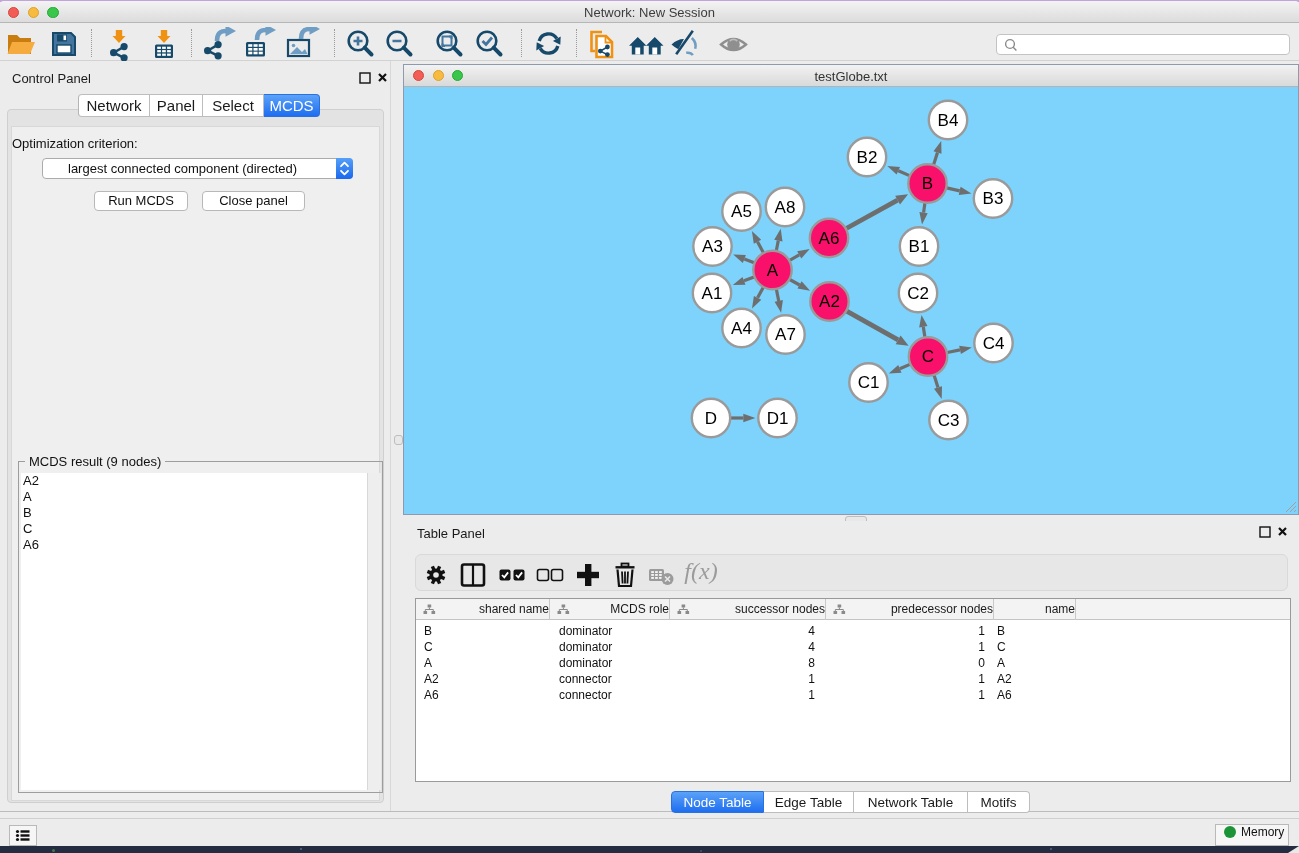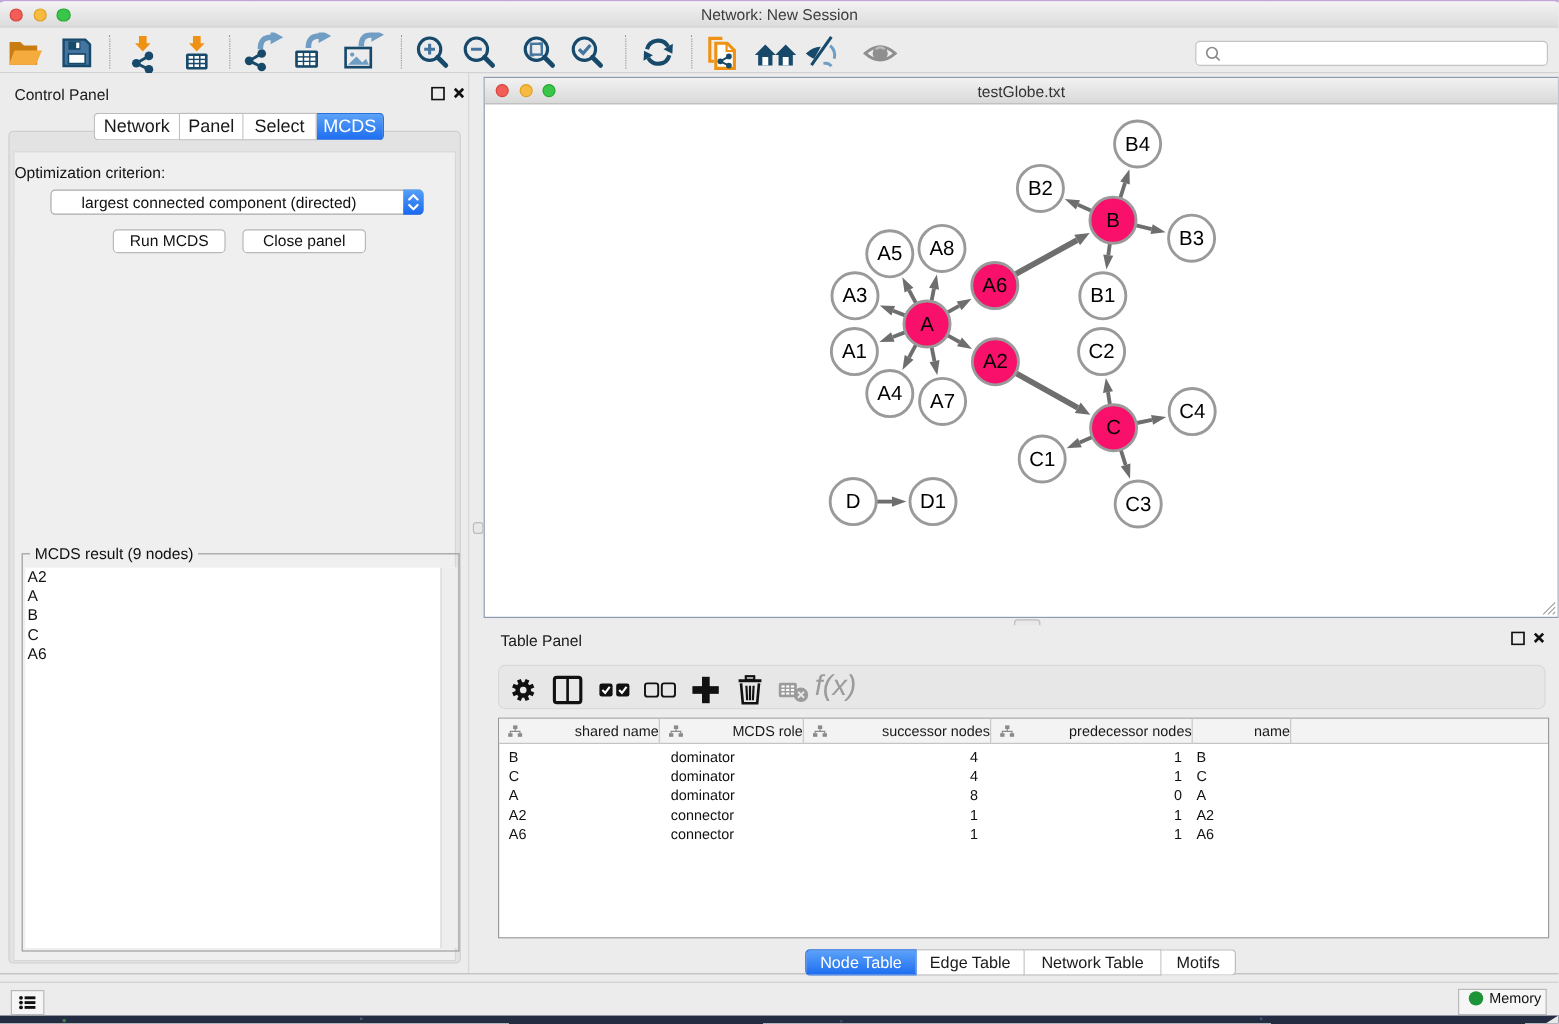--- a/index.html
+++ b/index.html
@@ -29,21 +29,21 @@
 #optlabel{position:absolute;left:0;width:100%;top:9px;font-size:13px;color:#111}
 #combo{position:absolute;left:30px;top:31px;width:311px;height:21px;background:#fff;border:1px solid #ababab;border-radius:4px;font-size:13px;color:#111;line-height:19px;padding-left:25px}
 #combobtn{position:absolute;right:-1px;top:-1px;width:17px;height:21px;background:linear-gradient(#55a0f8,#1a68ee);border-radius:0 4px 4px 0}
 .btn{position:absolute;height:20px;background:#fff;border:1px solid #b8b8b8;border-radius:4px;font-size:13px;color:#111;text-align:center;line-height:18px}
 #grpbox{position:absolute;left:6px;top:334px;width:365px;height:332px;border:1px solid #9d9d9d}
 #grplabel{position:absolute;left:6px;top:-8px;background:#efefef;padding:0 4px;font-size:13px;color:#111}
 #mlist{position:absolute;left:2px;top:11px;width:360px;height:317px;background:#fff;font-size:13px;color:#111}
 #mlist .row{height:16px;line-height:16px;padding-left:2px}
 #mscroll{position:absolute;right:0;top:0;width:14px;height:100%;background:#eeeeee;border-left:1px solid #d8d8d8}
 
-#netwin{position:absolute;left:403px;top:63px;width:896px;height:451px;background:#ffffff;border:1px solid #8e9aad}
+#netwin{position:absolute;left:403px;top:63px;width:896px;height:451px;background:#7dd3fc;border:1px solid #8e9aad}
 #nettitle{position:absolute;left:0;top:0;width:100%;height:22px;background:linear-gradient(#f2f2f2,#d9d9d9);border-bottom:1px solid #b4b4b4}
 #nettitle .title{position:absolute;left:0;right:0;top:4px;text-align:center;font-size:13px;color:#333}
 .tl2{position:absolute;top:5px;width:11px;height:11px;border-radius:50%}
 #graph{position:absolute;left:0;top:22px}
 #grip{position:absolute;right:1px;bottom:1px;width:14px;height:14px}
 #vthumb{position:absolute;left:394px;top:434px;width:9px;height:10px;background:#e8e8e8;border:1px solid #bdbdbd;border-radius:3px}
 #hthumb{position:absolute;left:845px;top:515px;width:22px;height:8px;background:#e8e8e8;border:1px solid #bdbdbd;border-radius:3px}
 
 #tp{position:absolute;left:404px;top:520px;width:895px;height:290px;background:#ececec}
 #tp .ptitle{position:absolute;left:13px;top:5px;font-size:13px;color:#1a1a1a}
@@ -398,21 +398,21 @@
           <rect x="6.2" y="18.1" width="2.7" height="1.7" fill="#fff"></rect>
           <rect x="10.1" y="12.2" width="2.7" height="1.7" fill="#fff"></rect>
           <rect x="10.1" y="15.1" width="2.7" height="1.7" fill="#fff"></rect>
           <rect x="10.1" y="18.1" width="2.7" height="1.7" fill="#fff"></rect>
           <rect x="14.1" y="12.2" width="2.7" height="1.7" fill="#fff"></rect>
           <rect x="14.1" y="15.1" width="2.7" height="1.7" fill="#fff"></rect>
           <rect x="14.1" y="18.1" width="2.7" height="1.7" fill="#fff"></rect>
           <circle cx="22.5" cy="20" r="6" fill="#9b9b9b"></circle>
           <path d="M20,17.5 L25,22.5 M25,17.5 L20,22.5" stroke="#e7e7e7" stroke-width="1.6"></path>
         </svg>
-        <div style="position:absolute;left:263px;top:3px;width:44px;font-family:Liberation Sans, sans-serif;font-style:italic;font-size:24px;color:#9b9b9b;text-align:left">f(x)</div>
+        <div style="position:absolute;left:263px;top:3px;width:44px;font-family:Liberation Serif, serif;font-style:italic;font-size:24px;color:#9b9b9b;text-align:center">f(x)</div>
       </div>
     <div id="tbl">
       <div id="thead">
           <div class="hcell" style="left:0px;width:134px">
             <span class="hicon"><svg width="13" height="11" viewBox="0 0 13 11">
                 <rect x="4.6" y="0.5" width="3.6" height="3" fill="#8a8a8a"></rect>
                 <rect x="0.5" y="7" width="3.6" height="3" fill="#8a8a8a"></rect>
                 <rect x="8.5" y="7" width="3.6" height="3" fill="#8a8a8a"></rect>
                 <path d="M6.4,3.5 L6.4,5.5 M2.3,7 L2.3,5.5 L10.3,5.5 L10.3,7" fill="none" stroke="#8a8a8a" stroke-width="1"></path>
               </svg></span>

